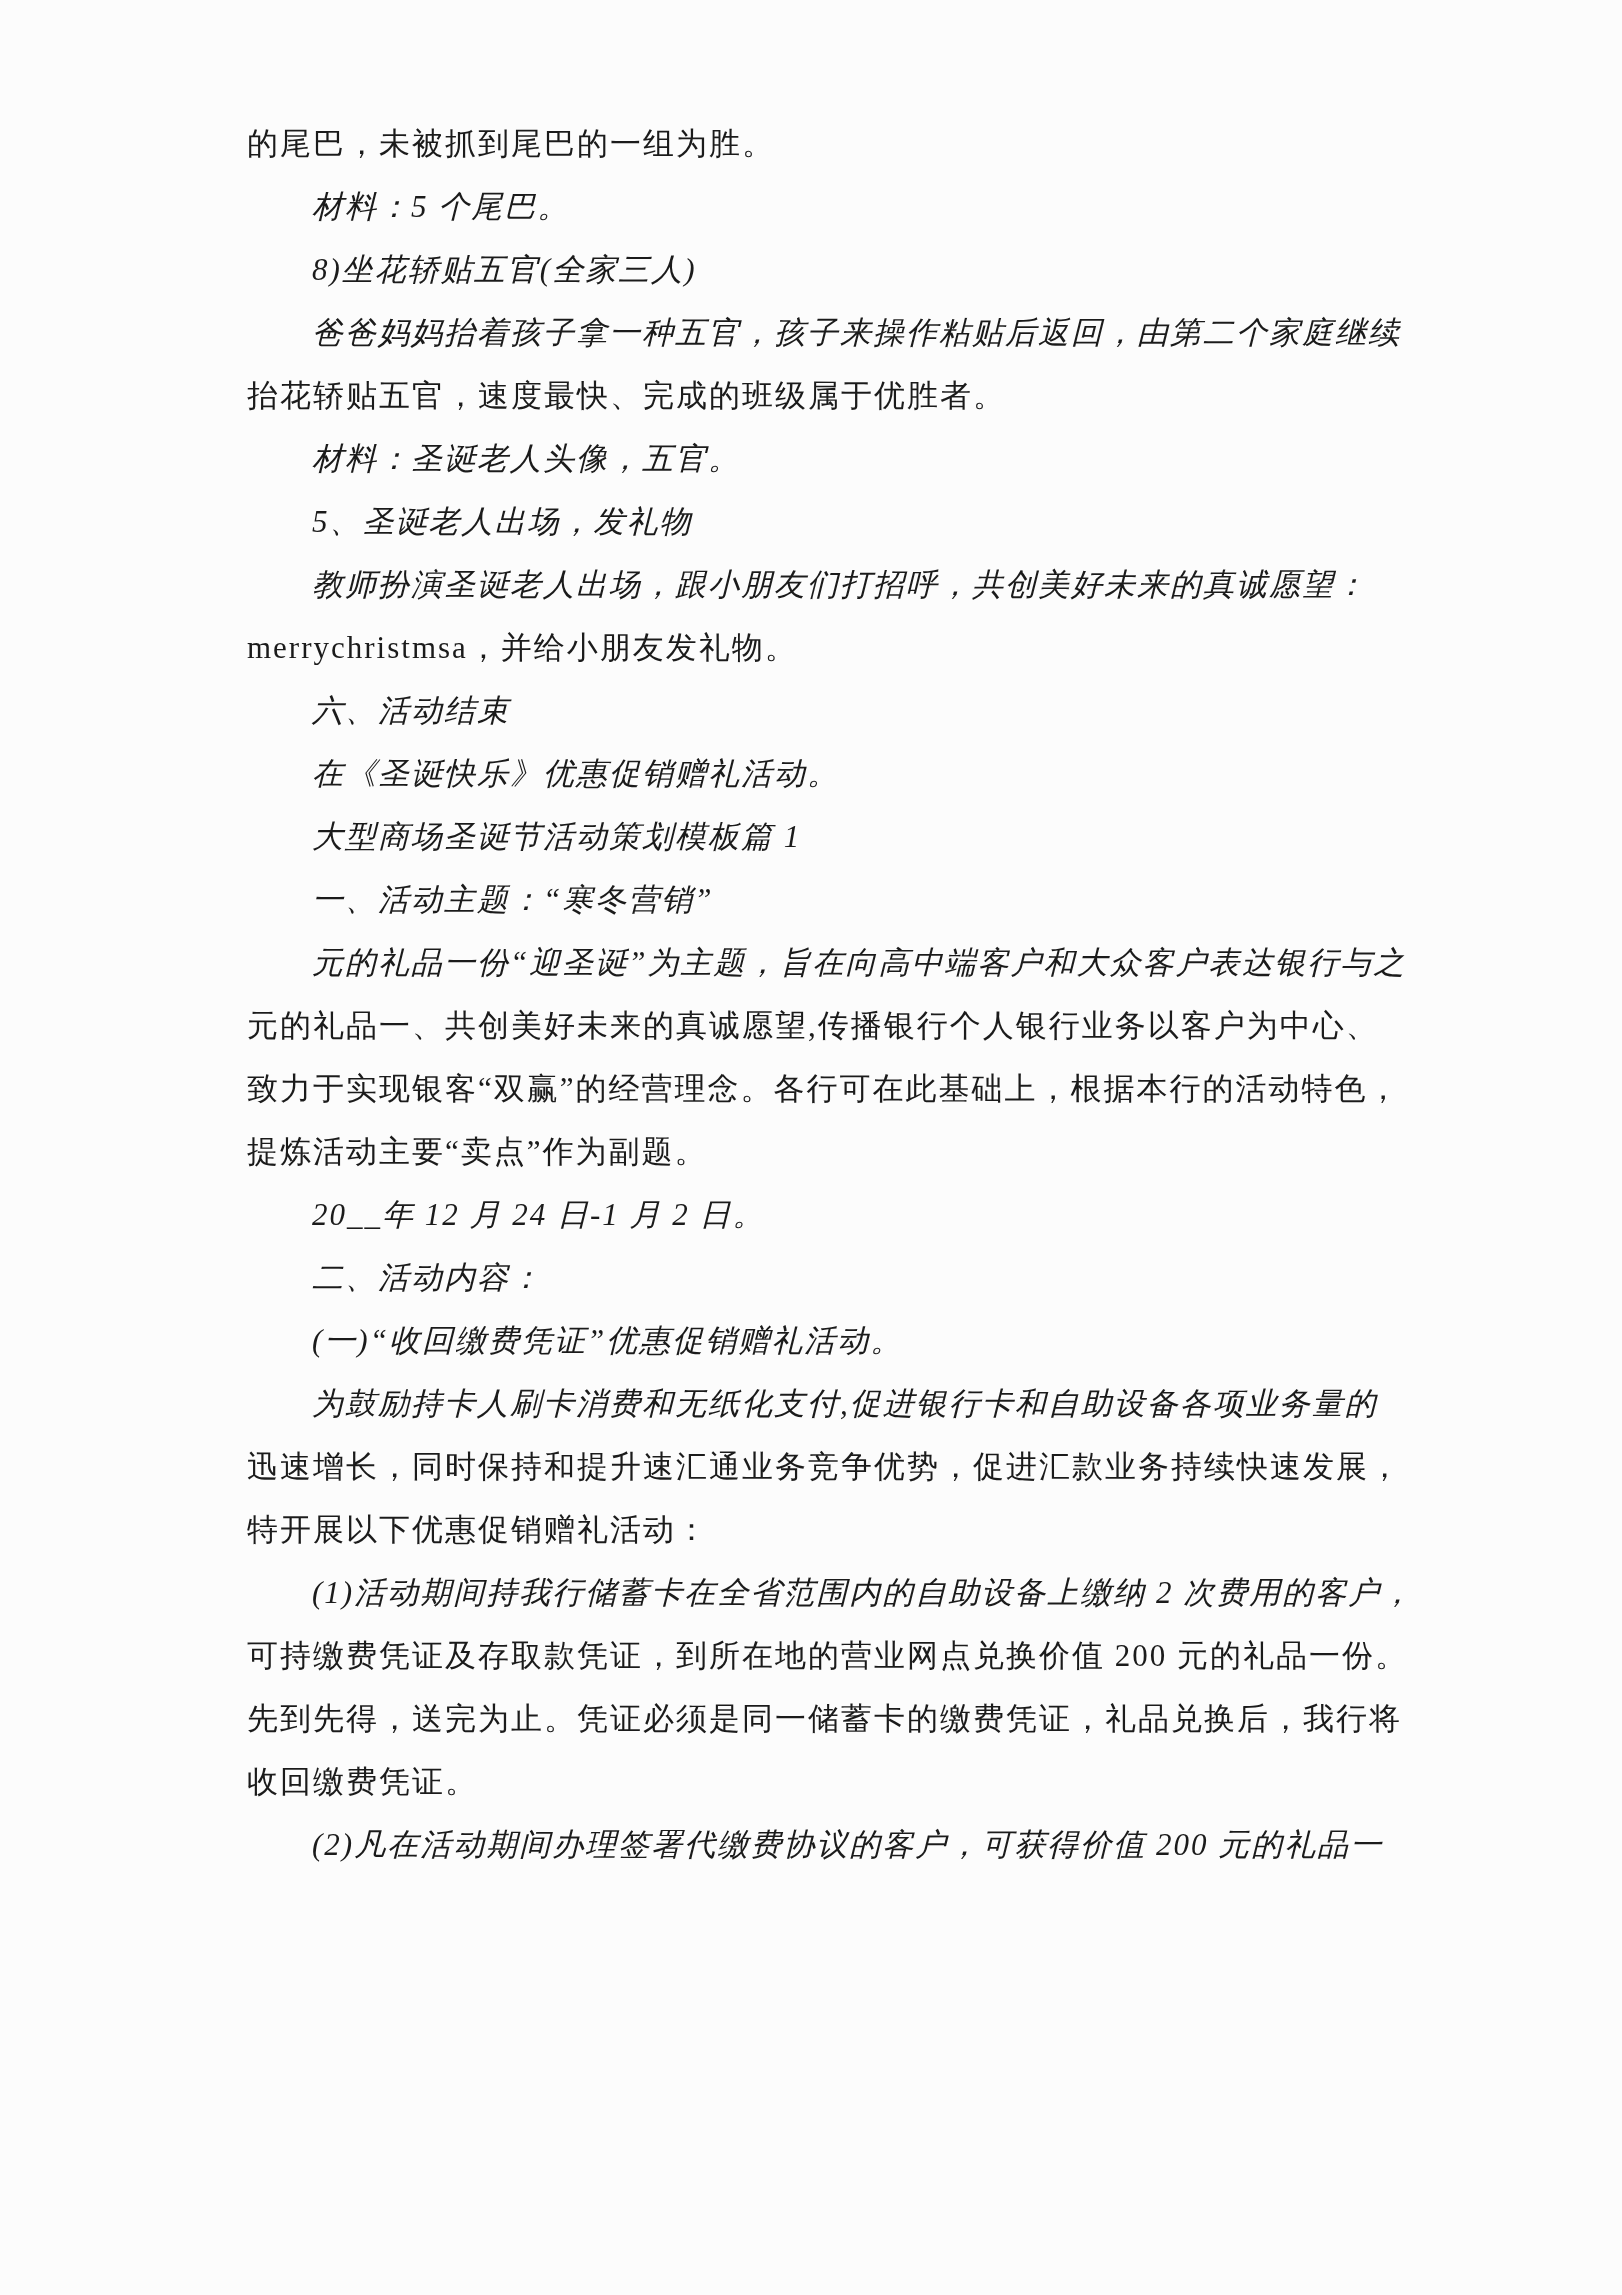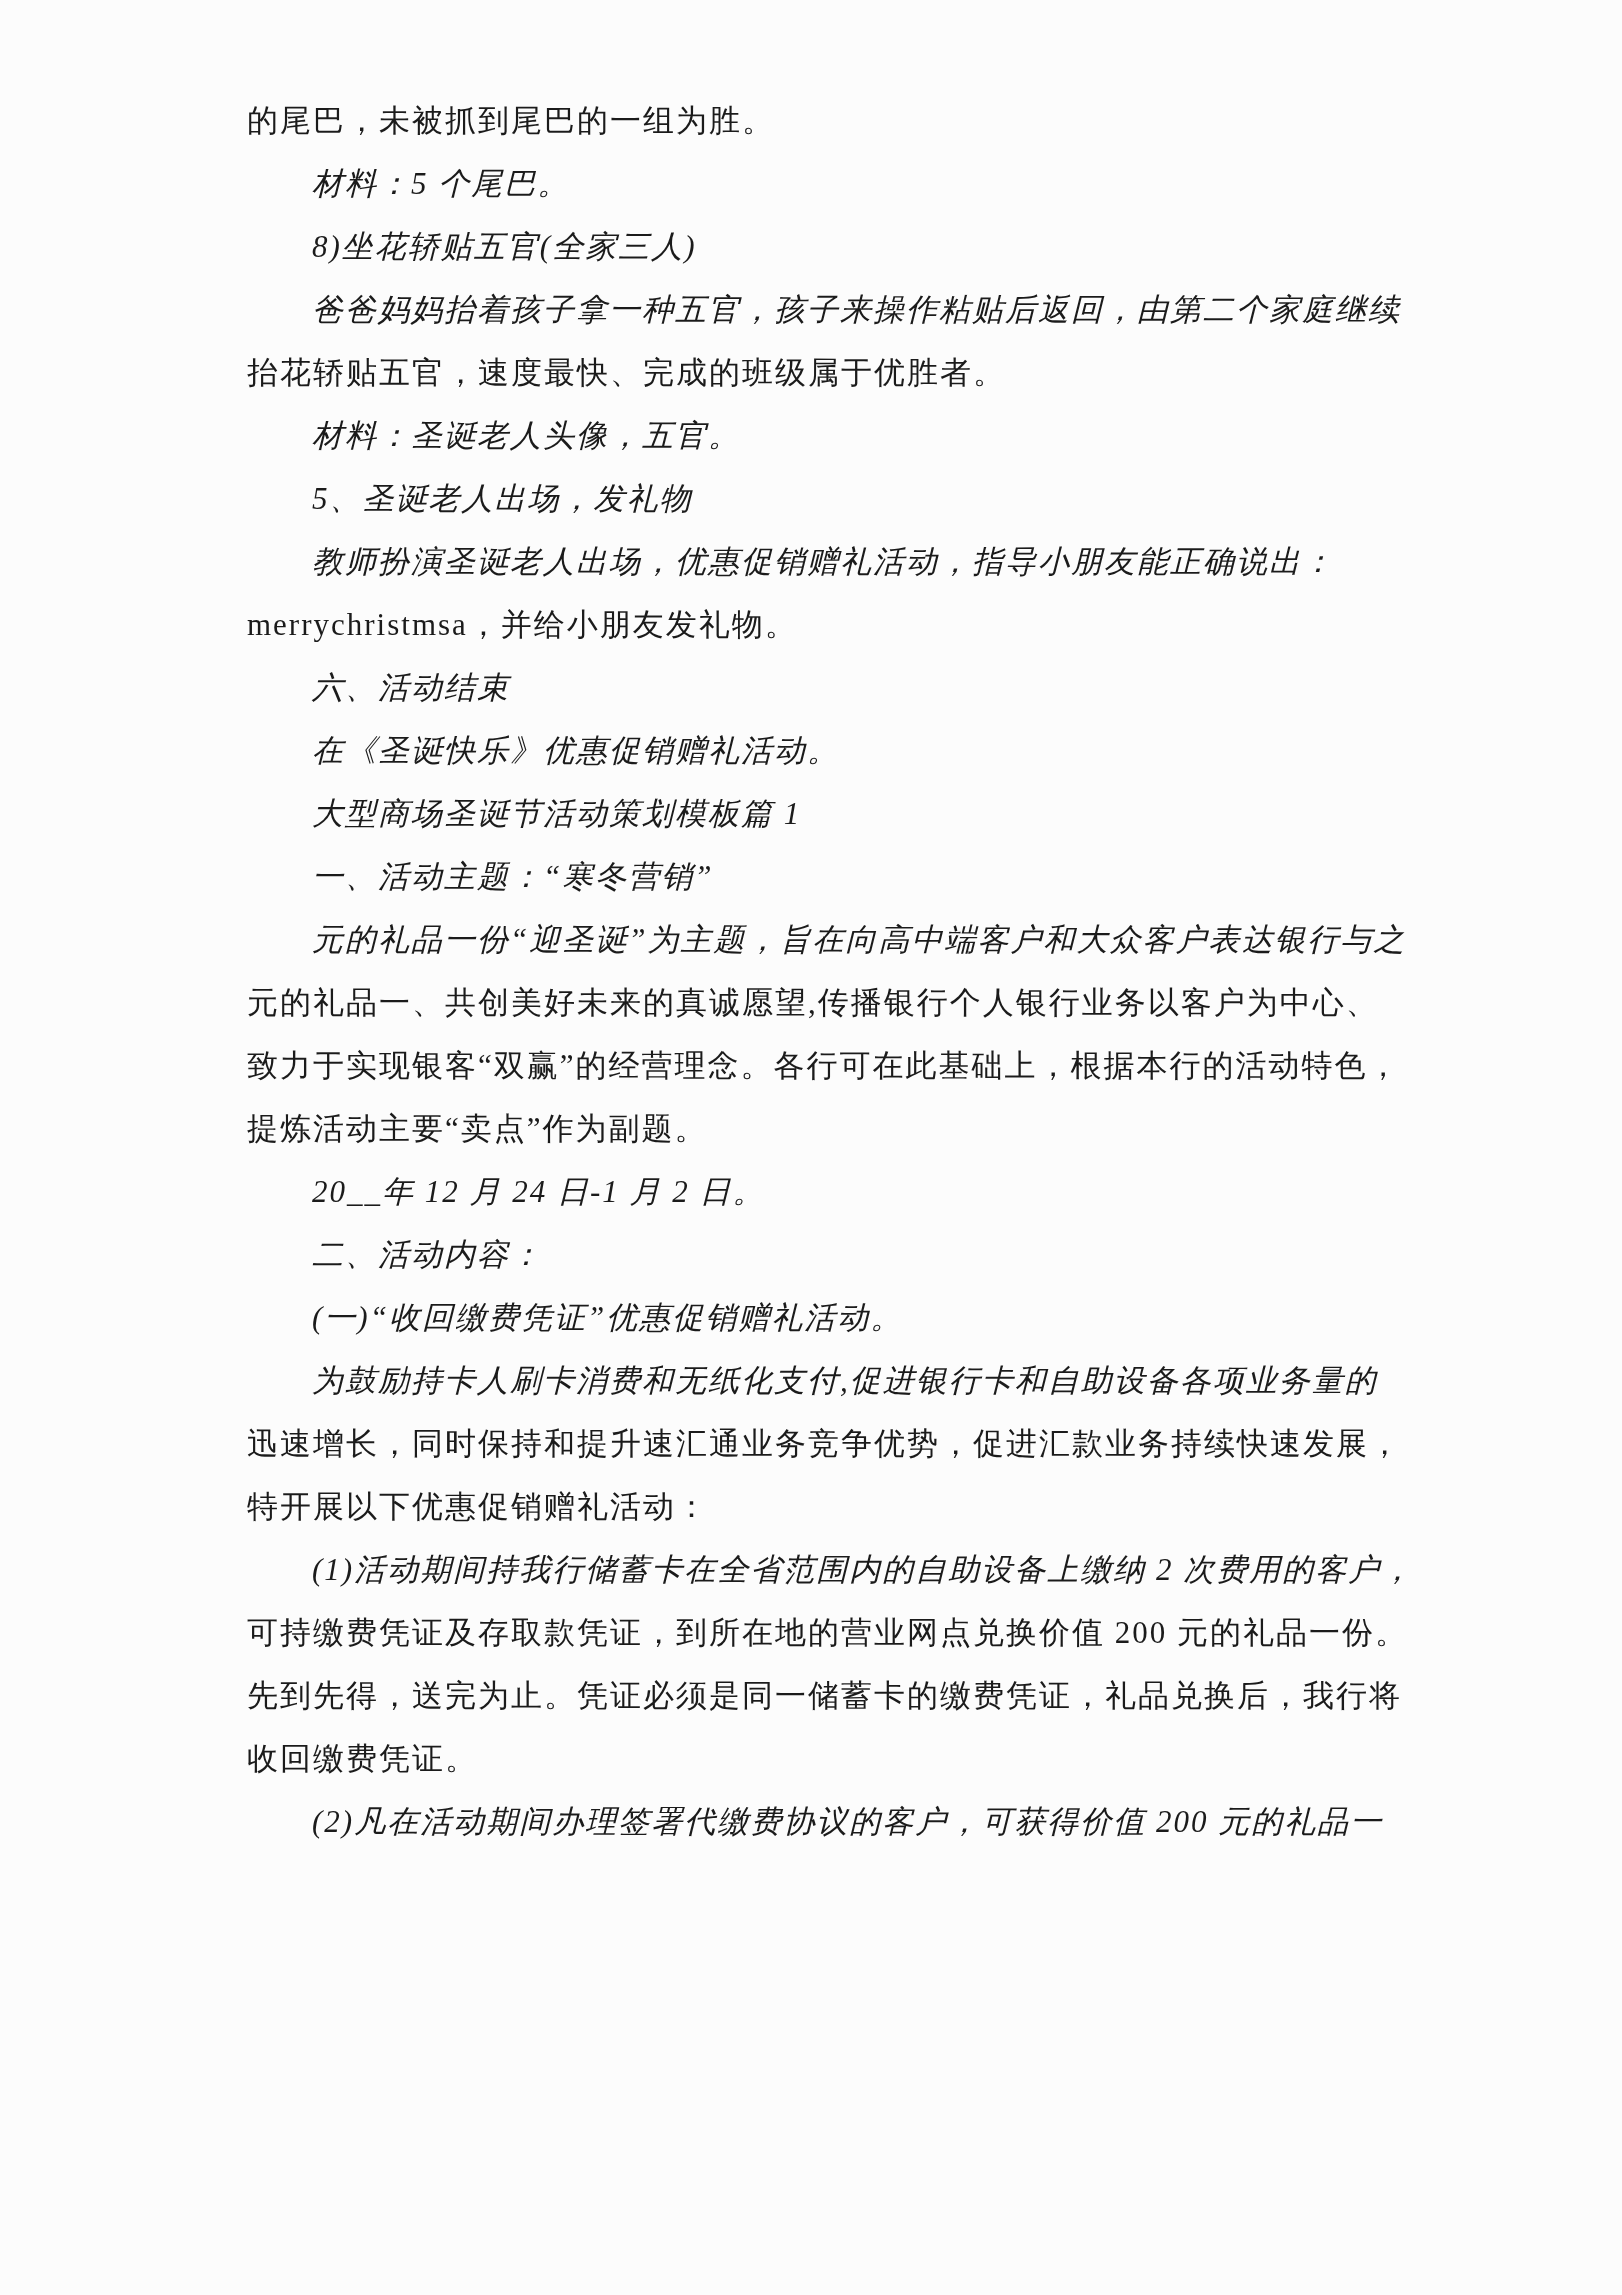--- a/index.html
+++ b/index.html
@@ -14,21 +14,21 @@
     font-family: "Liberation Serif", "DejaVu Serif", serif;
   }
   .page {
     position: absolute;
     left: 0;
     top: 0;
     width: 1623px;
     height: 2295px;
     background: #fcfcfc;
     box-sizing: border-box;
-    padding: 89px 196px 0 247px;
+    padding: 112px 196px 0 247px;
     overflow: hidden;
   }
   .text-block {
     width: 1171px;
   }
   .line {
     font-size: 31px;
     line-height: 63px;
     height: 63px;
     letter-spacing: 2px;
@@ -46,21 +46,21 @@
 
 <div class="page">
   <div class="text-block">
       <div class="line">的尾巴，未被抓到尾巴的一组为胜。</div>
       <div class="line indent">材料：5 个尾巴。</div>
       <div class="line indent">8)坐花轿贴五官(全家三人)</div>
       <div class="line indent">爸爸妈妈抬着孩子拿一种五官，孩子来操作粘贴后返回，由第二个家庭继续</div>
       <div class="line">抬花轿贴五官，速度最快、完成的班级属于优胜者。</div>
       <div class="line indent">材料：圣诞老人头像，五官。</div>
       <div class="line indent">5、圣诞老人出场，发礼物</div>
-      <div class="line indent">教师扮演圣诞老人出场，优惠促销赠礼活动，指导小朋友能正确说出：</div>
+      <div class="line indent">教师扮演圣诞老人出场，跟小朋友们打招呼，共创美好未来的真诚愿望：</div>
       <div class="line">merrychristmsa，并给小朋友发礼物。</div>
       <div class="line indent">六、活动结束</div>
       <div class="line indent">在《圣诞快乐》优惠促销赠礼活动。</div>
       <div class="line indent">大型商场圣诞节活动策划模板篇 1</div>
       <div class="line indent">一、活动主题：“寒冬营销”</div>
       <div class="line indent">元的礼品一份“迎圣诞”为主题，旨在向高中端客户和大众客户表达银行与之</div>
       <div class="line">元的礼品一、共创美好未来的真诚愿望,传播银行个人银行业务以客户为中心、</div>
       <div class="line">致力于实现银客“双赢”的经营理念。各行可在此基础上，根据本行的活动特色，</div>
       <div class="line">提炼活动主要“卖点”作为副题。</div>
       <div class="line indent">20__年 12 月 24 日-1 月 2 日。</div>

